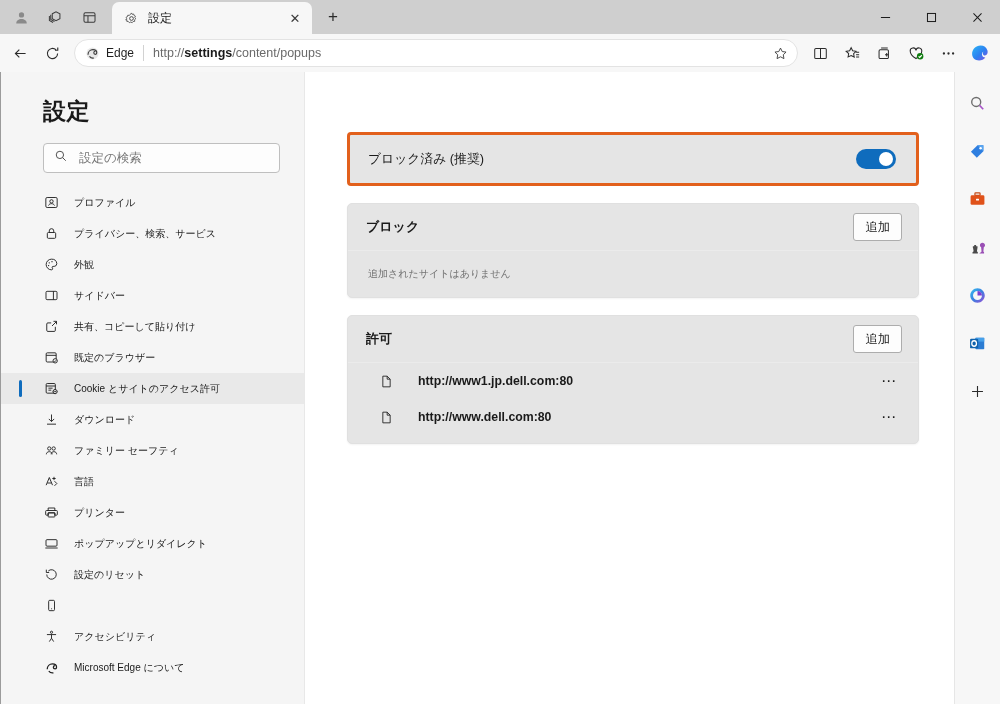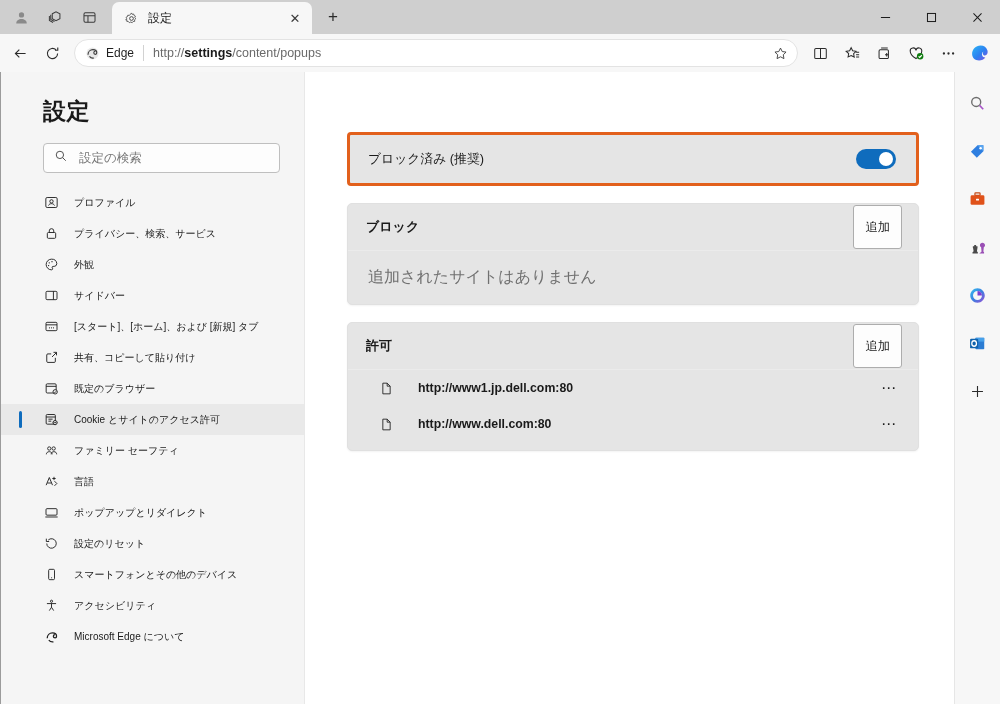--- a/index.html
+++ b/index.html
@@ -225,31 +225,31 @@
 
   .section { margin-top: 17px; }
   .sec-head {
     height: 47px;
     display: flex; align-items: center; justify-content: space-between;
     padding: 0 16px 0 18px;
     border-bottom: 1px solid #ebebeb;
   }
   .sec-title { font-size: 13px; font-weight: 600; color: #1a1a1a; }
   .addbtn {
-    min-width: 48px; height: 44px;
+    min-width: 48px; height: 28px;
     border: 1px solid #adadad; border-radius: 3px;
     background: #fdfdfd;
     font-size: 12.3px; color: #1a1a1a;
     display: flex; align-items: center; justify-content: center;
     padding: 0 11px;
     font-family: inherit;
   }
 
   .emptytext {
-    font-size: 16px; color: #707070;
+    font-size: 10px; color: #707070;
     padding: 16px 0 16px 20px;
   }
 
   .siterow {
     height: 36px;
     display: flex; align-items: center;
     padding: 0 16px 0 30px;
   }
   .siterow .doc { width: 16px; height: 16px; flex: 0 0 16px; display:flex; align-items:center; justify-content:center; }
   .siterow .sname {
@@ -467,32 +467,20 @@
         <div class="navitem">
           <span class="ni-ico">
             <svg width="15" height="15" viewBox="0 0 18 18" fill="none" stroke="#1f1f1f" stroke-width="1.1">
               <rect x="2.4" y="4" width="13.2" height="10" rx="1.3"></rect>
                 <path d="M11.3 4v10"></path>
             </svg>
           </span>
           <span class="ni-lbl">サイドバー</span>
         </div>
 
-        <div class="navitem">
-          <span class="ni-ico">
-            <svg width="15" height="15" viewBox="0 0 18 18" fill="none" stroke="#1f1f1f" stroke-width="1.1">
-              <rect x="2.4" y="4" width="13.2" height="10" rx="1.3"></rect>
-                <path d="M2.4 7h13.2"></path>
-              <circle cx="6.6" cy="10.6" r=".7" fill="#1f1f1f" stroke="none"></circle>
-              <circle cx="9" cy="10.6" r=".7" fill="#1f1f1f" stroke="none"></circle>
-              <circle cx="11.4" cy="10.6" r=".7" fill="#1f1f1f" stroke="none"></circle>
-            </svg>
-          </span>
-          <span class="ni-lbl">[スタート]、[ホーム]、および [新規] タブ</span>
-        </div>
 
         <div class="navitem">
           <span class="ni-ico">
             <svg width="15" height="15" viewBox="0 0 18 18" fill="none" stroke="#1f1f1f" stroke-width="1.1">
               <path d="M13.6 9.4v4.2a1.3 1.3 0 0 1-1.3 1.3H4.6a1.3 1.3 0 0 1-1.3-1.3V6a1.3 1.3 0 0 1 1.3-1.3h4"></path>
               <path d="M9.6 8.4 15 3M11.4 2.8H15v3.6"></path>
             </svg>
           </span>
           <span class="ni-lbl">共有、コピーして貼り付け</span>
         </div>
@@ -515,20 +503,28 @@
               <rect x="2.6" y="3" width="11" height="11.6" rx="1.3"></rect>
               <path d="M2.6 6h11M5.3 8.6h5M5.3 11h3.4"></path>
               <circle cx="13.3" cy="12.7" r="2.5" fill="#f5f5f5"></circle>
               <circle cx="13.3" cy="12.7" r="1" fill="#1f1f1f" stroke="none"></circle>
               <path d="M13.3 9.6v.9M13.3 14.9v.9M10.6 12.7h.9M15.1 12.7h.9" stroke-width=".9"></path>
             </svg>
           </span>
           <span class="ni-lbl">Cookie とサイトのアクセス許可</span>
         </div>
 
+        <div class="navitem">
+          <span class="ni-ico">
+            <svg width="15" height="15" viewBox="0 0 18 18" fill="none" stroke="#1f1f1f" stroke-width="1.1">
+              <path d="M9 3v8.2M5.8 8.3 9 11.5l3.2-3.2M3.6 14.6h10.8"></path>
+            </svg>
+          </span>
+          <span class="ni-lbl">ダウンロード</span>
+        </div>
 
         <div class="navitem">
           <span class="ni-ico">
             <svg width="15" height="15" viewBox="0 0 18 18" fill="none" stroke="#1f1f1f" stroke-width="1.05">
               <circle cx="6.3" cy="6.6" r="2"></circle>
                 <circle cx="11.6" cy="6.6" r="2"></circle>
               <path d="M2.8 13.6c0-2 1.6-3.2 3.5-3.2s3.5 1.2 3.5 3.2"></path>
               <path d="M8.6 13.6c0-2 1.4-3.2 3.3-3.2s3.3 1.2 3.3 3.2"></path>
             </svg>
           </span>
@@ -538,20 +534,29 @@
         <div class="navitem">
           <span class="ni-ico">
             <svg width="15" height="15" viewBox="0 0 18 18" fill="none" stroke="#1f1f1f" stroke-width="1.1">
               <path d="M2.6 13.4 6.4 4.2l3.8 9.2M4 10.8h4.8"></path>
               <path d="M12 3.4v4M10 5.4h4M12.6 8.6l2.8 2.8-2.8 2.8"></path>
             </svg>
           </span>
           <span class="ni-lbl">言語</span>
         </div>
 
+        <div class="navitem">
+          <span class="ni-ico">
+            <svg width="15" height="15" viewBox="0 0 18 18" fill="none" stroke="#1f1f1f" stroke-width="1.1">
+              <path d="M5 6.6V3.6h8v3M3 6.6h12a1 1 0 0 1 1 1v3.6a1 1 0 0 1-1 1h-2V9.4H5v2.8H3a1 1 0 0 1-1-1V7.6a1 1 0 0 1 1-1z"></path>
+              <rect x="5" y="9.4" width="8" height="5" rx=".6"></rect>
+            </svg>
+          </span>
+          <span class="ni-lbl">プリンター</span>
+        </div>
 
         <div class="navitem">
           <span class="ni-ico">
             <svg width="15" height="15" viewBox="0 0 18 18" fill="none" stroke="#1f1f1f" stroke-width="1.1">
               <rect x="2.4" y="4.4" width="13.2" height="7.8" rx="1.2"></rect>
                 <path d="M1.6 14.4h14.8"></path>
             </svg>
           </span>
           <span class="ni-lbl">ポップアップとリダイレクト</span>
         </div>
@@ -566,21 +571,20 @@
           <span class="ni-lbl">設定のリセット</span>
         </div>
 
         <div class="navitem">
           <span class="ni-ico">
             <svg width="15" height="15" viewBox="0 0 18 18" fill="none" stroke="#1f1f1f" stroke-width="1.1">
               <rect x="5.6" y="2.8" width="7" height="12.4" rx="1.3"></rect>
               <circle cx="9.1" cy="12.9" r=".65" fill="#1f1f1f" stroke="none"></circle>
             </svg>
           </span>
-          <span class="ni-lbl">スマートフォンとその他のデバイス</span>
         </div>
 
         <div class="navitem">
           <span class="ni-ico">
             <svg width="15" height="15" viewBox="0 0 18 18" fill="none" stroke="#1f1f1f" stroke-width="1.1">
               <circle cx="9" cy="3.9" r="1.3"></circle>
               <path d="M3.5 6.7h11M9 6.7v4.4M9 11.1l-2.6 4M9 11.1l2.6 4"></path>
             </svg>
           </span>
           <span class="ni-lbl">アクセシビリティ</span>

